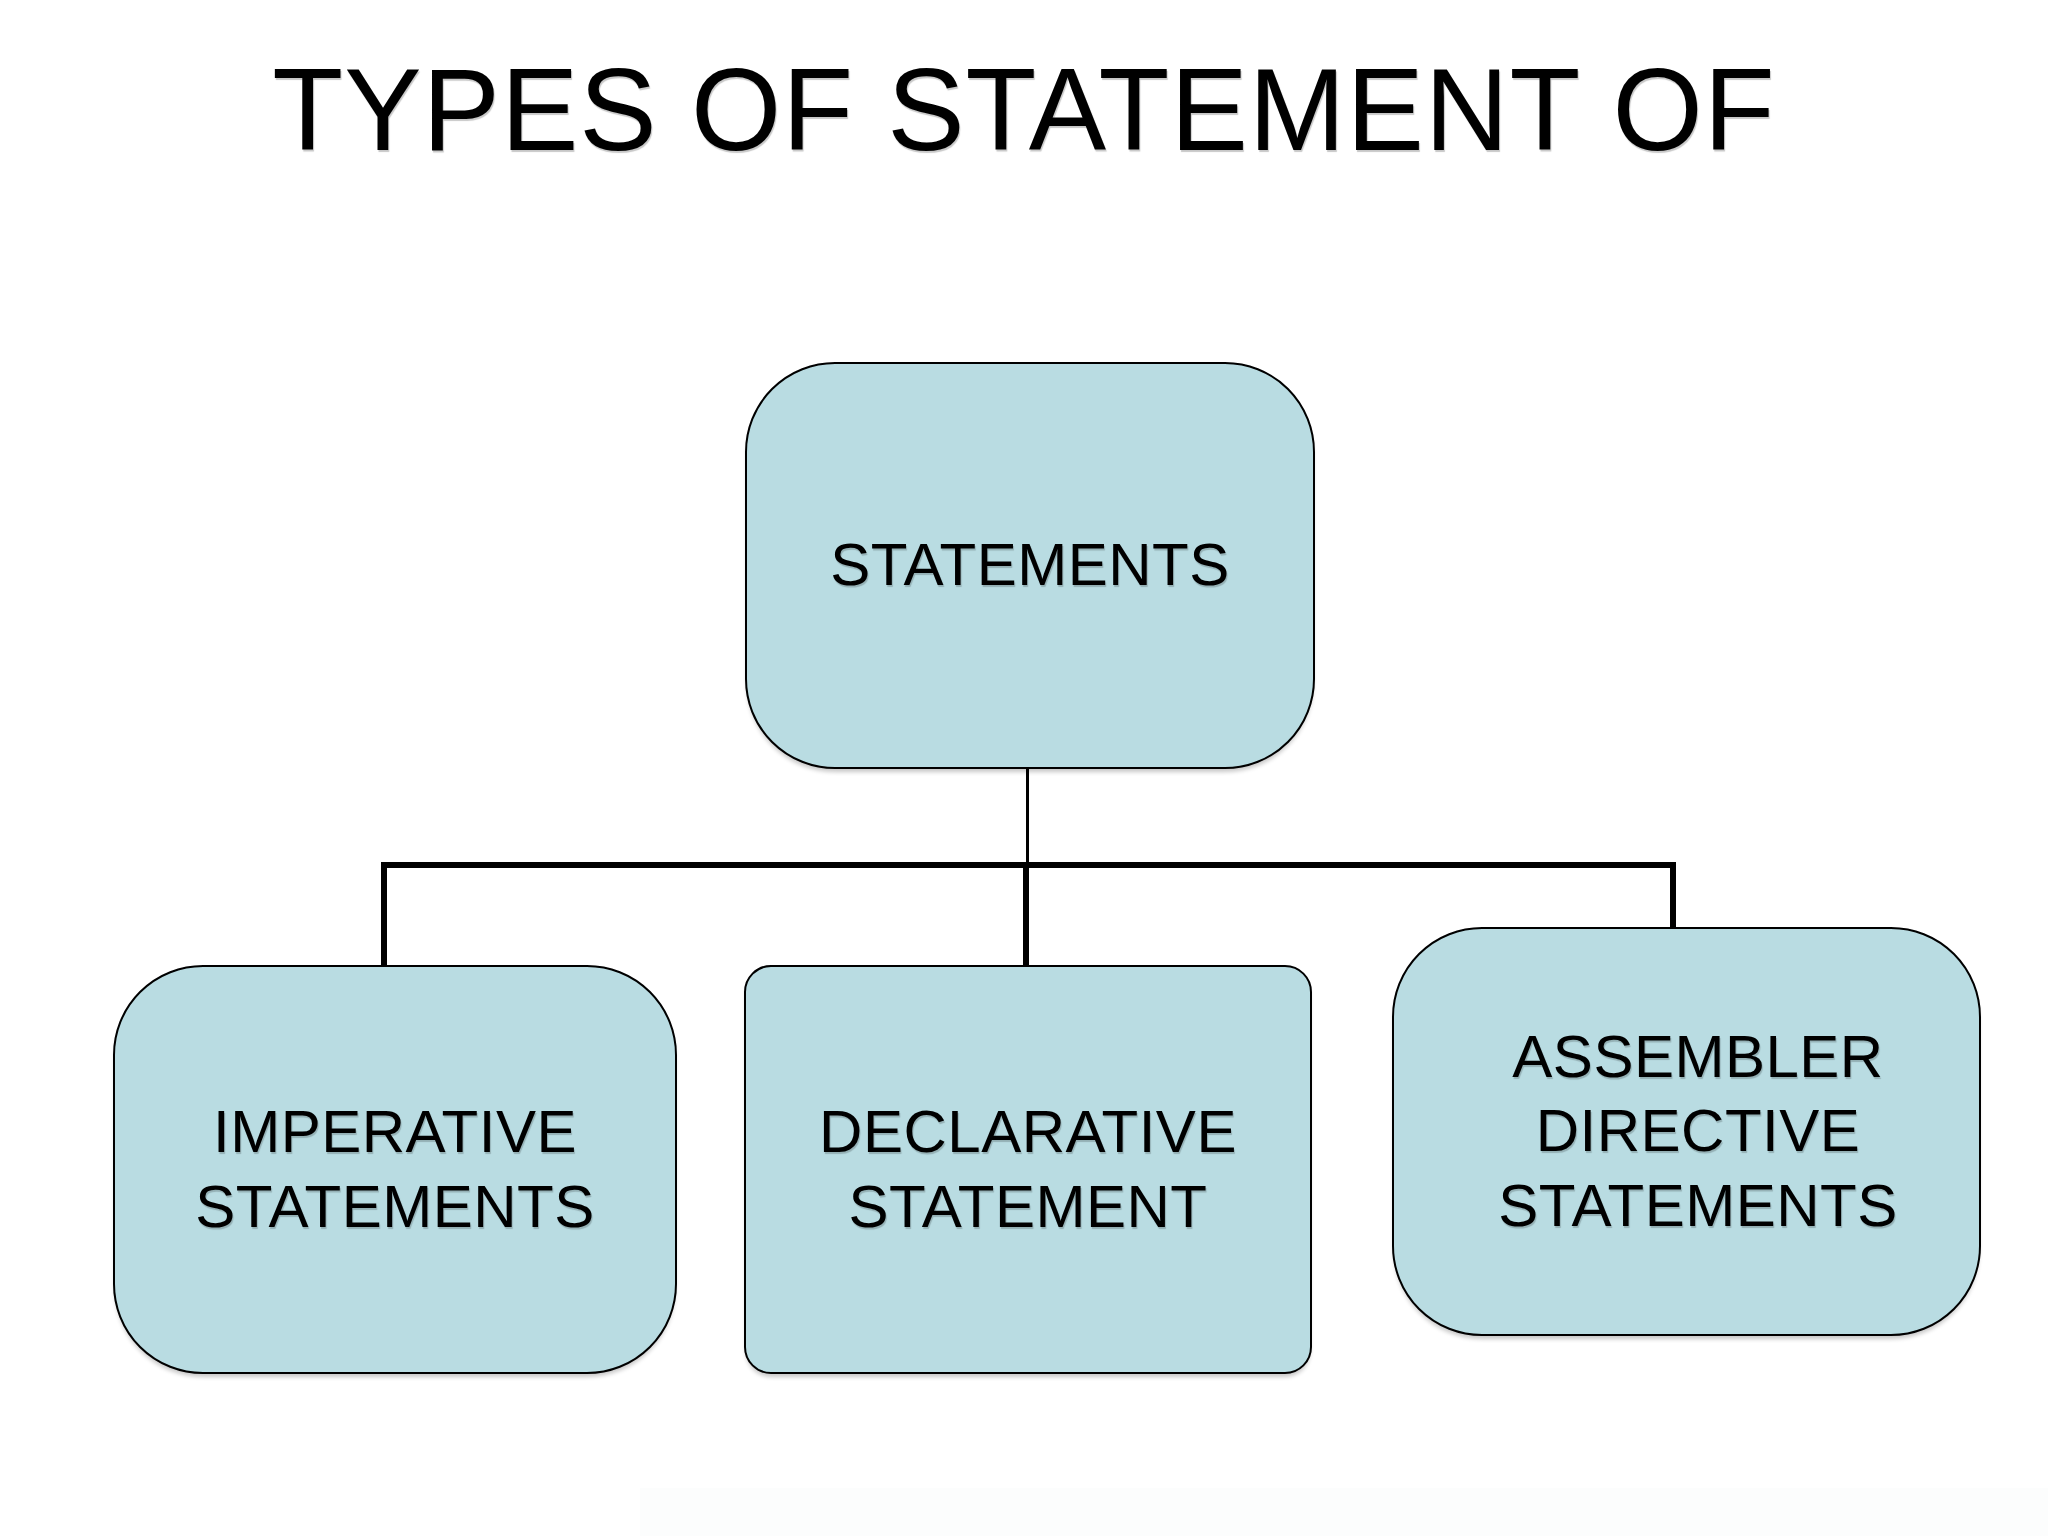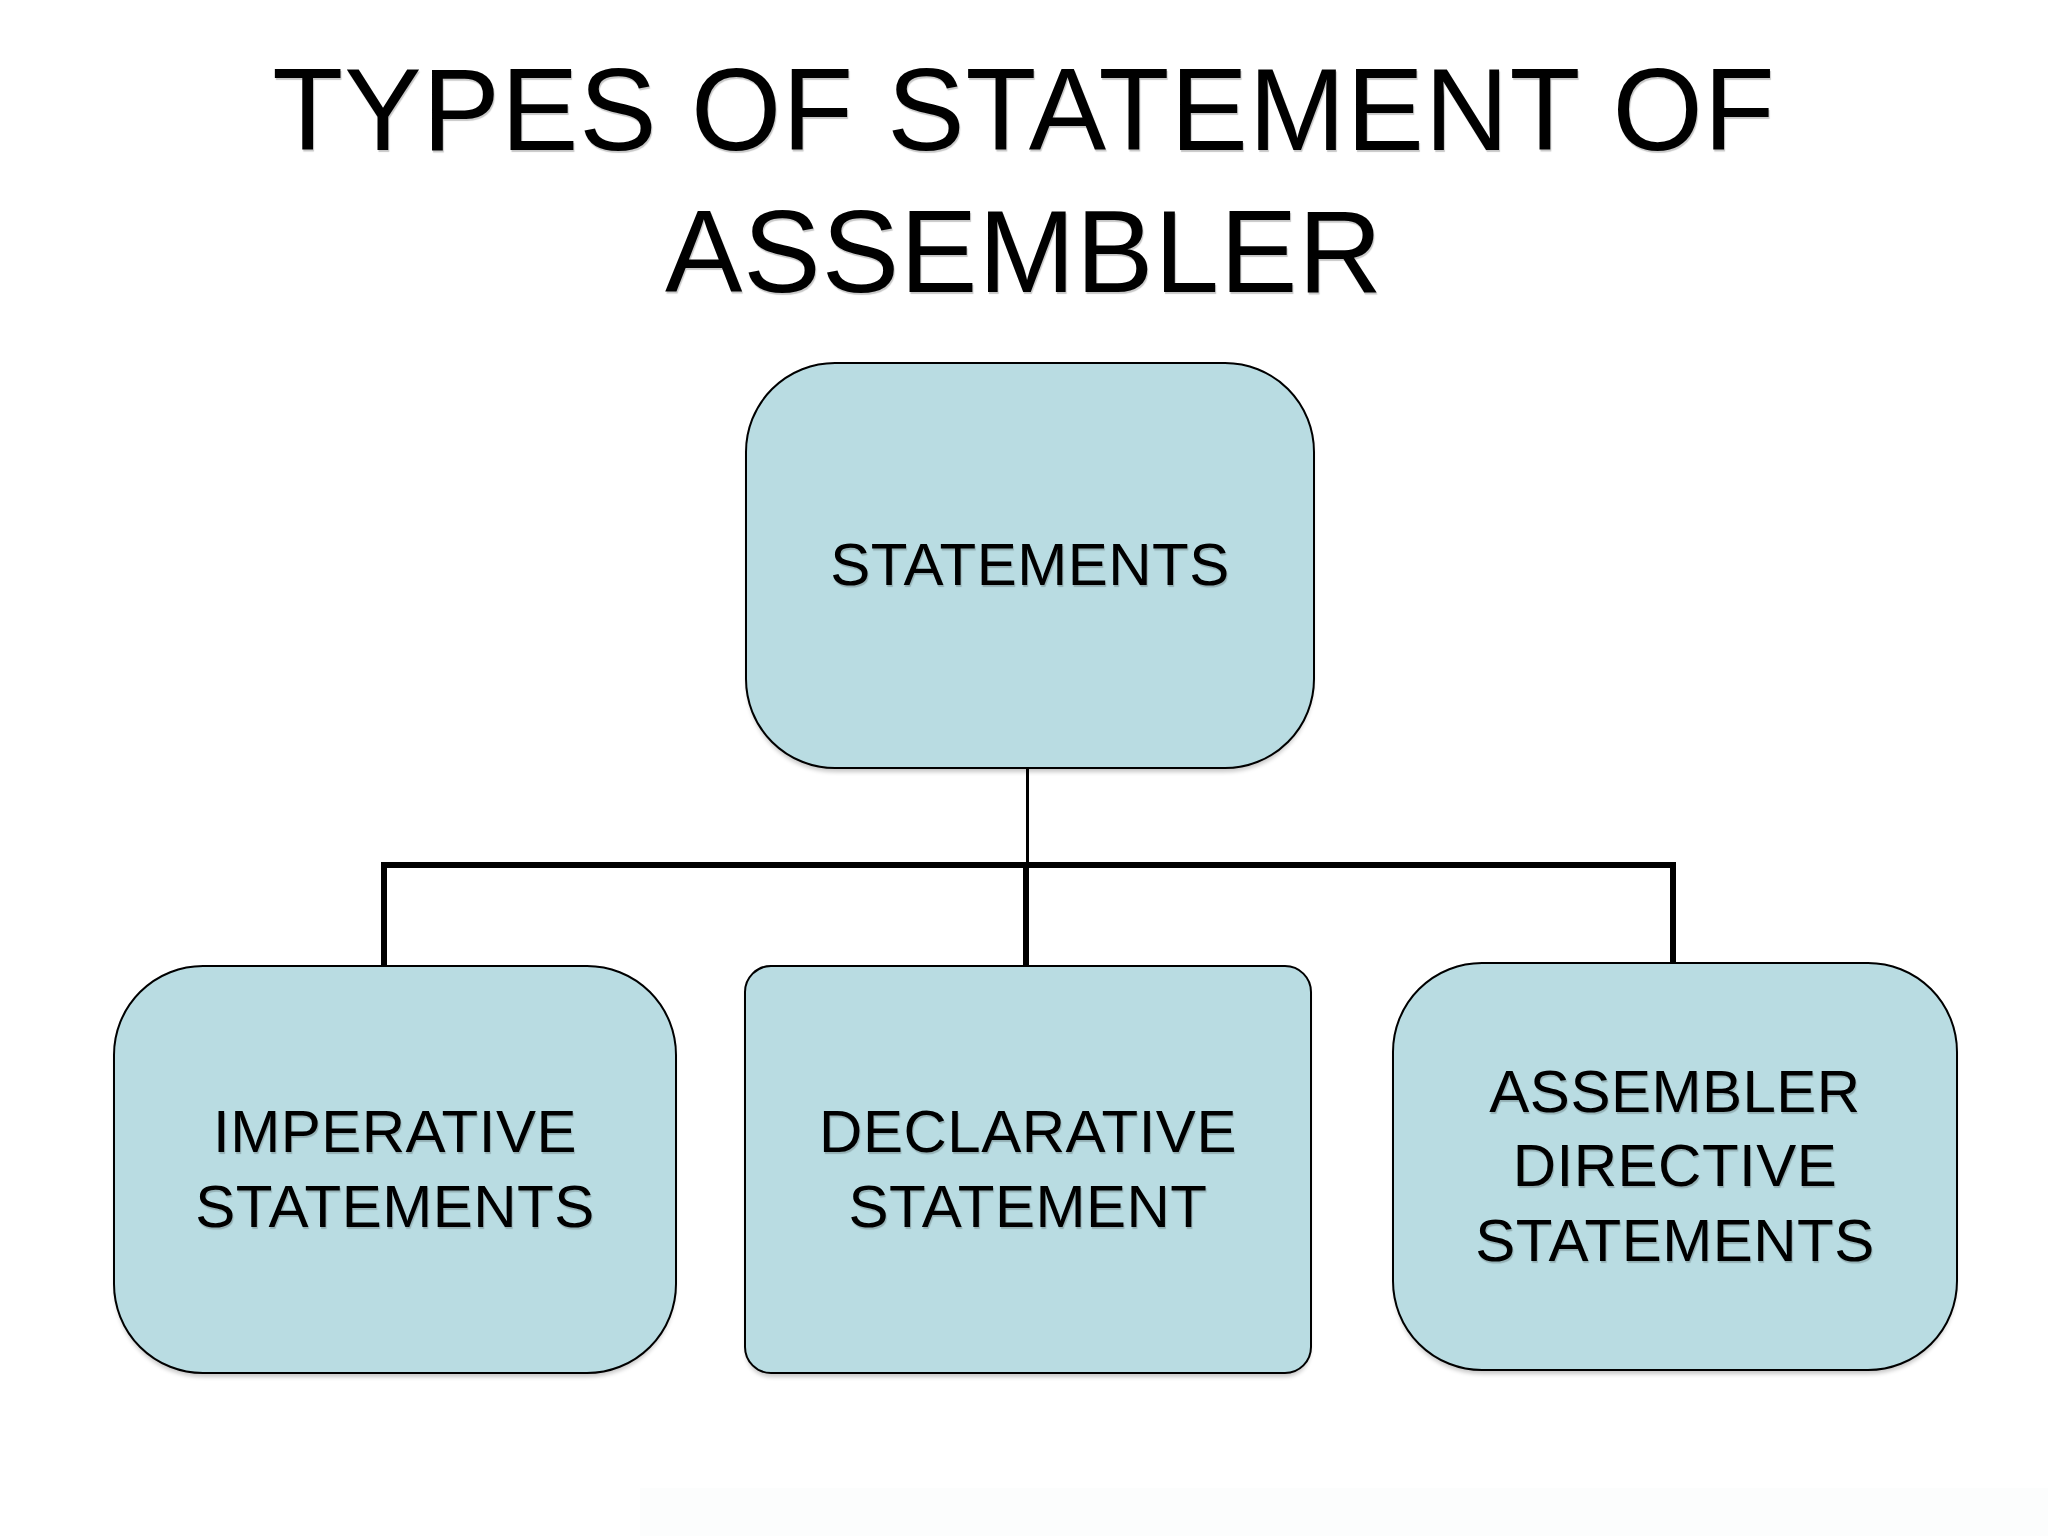--- a/index.html
+++ b/index.html
@@ -38,21 +38,21 @@
   .node .label{
     font-size:60px;
     line-height:1.24;
     letter-spacing:0.5px;
     padding:0 40px;
     text-shadow:1px 2px 1px rgba(0,0,0,0.2);
   }
   .node-root  {left:745px;  top:362px; width:566px; height:403px;}
   .node-left  {left:104px;  top:965px; width:560px; height:405px;}
   .node-mid   {left:744px;  top:965px; width:564px; height:405px;border-radius:27px;}
-  .node-right {left:1392px; top:962px; width:562px; height:405px;}
+  .node-right {left:1392px; top:927px; width:562px; height:405px;padding-left:23px;}
   
   .connector{position:absolute;background:#000;}
   .conn-root-stem {left:1026px; top:765px; width:3px;    height:100px;}
   .conn-branch    {left:381px;  top:862px; width:1295px; height:6px;}
   .conn-drop      {top:862px;   width:6px; height:103px;}
   .conn-drop-left {left:381px;}
   .conn-drop-mid  {left:1023px;}
   .conn-drop-right{left:1670px;}
   
   .faint-strip{
@@ -61,21 +61,20 @@
     background:#fcfdfd;
   }
 </style>
 </head>
 <body>
 
 <div id="stage" style="background: rgb(255, 255, 255);">
 
   <div class="title">
     <div>TYPES OF STATEMENT OF</div>
-    <div>ASSEMBLER</div>
   </div>
 
   <div class="connector conn-root-stem" style="background: rgb(0, 0, 0);"></div>
   <div class="connector conn-branch" style="background: rgb(0, 0, 0);"></div>
   <div class="connector conn-drop conn-drop-left" style="background: rgb(0, 0, 0);"></div>
   <div class="connector conn-drop conn-drop-mid" style="background: rgb(0, 0, 0);"></div>
   <div class="connector conn-drop conn-drop-right" style="background: rgb(0, 0, 0);"></div>
 
   <div class="node node-root" style="background: rgb(185, 220, 226); border-color: rgb(0, 0, 0); color: rgb(0, 0, 0);">
     <span class="label">STATEMENTS</span>

